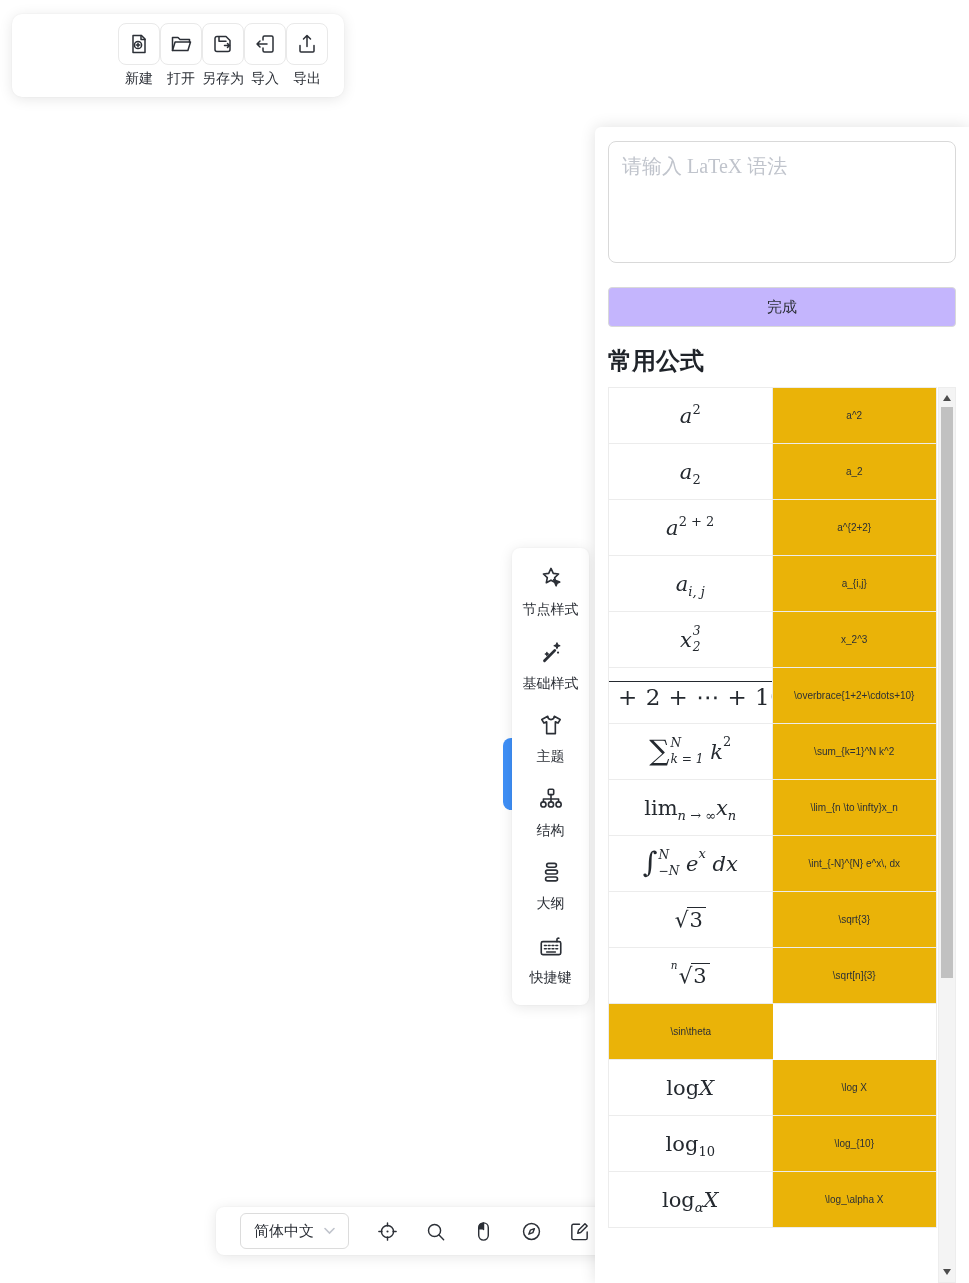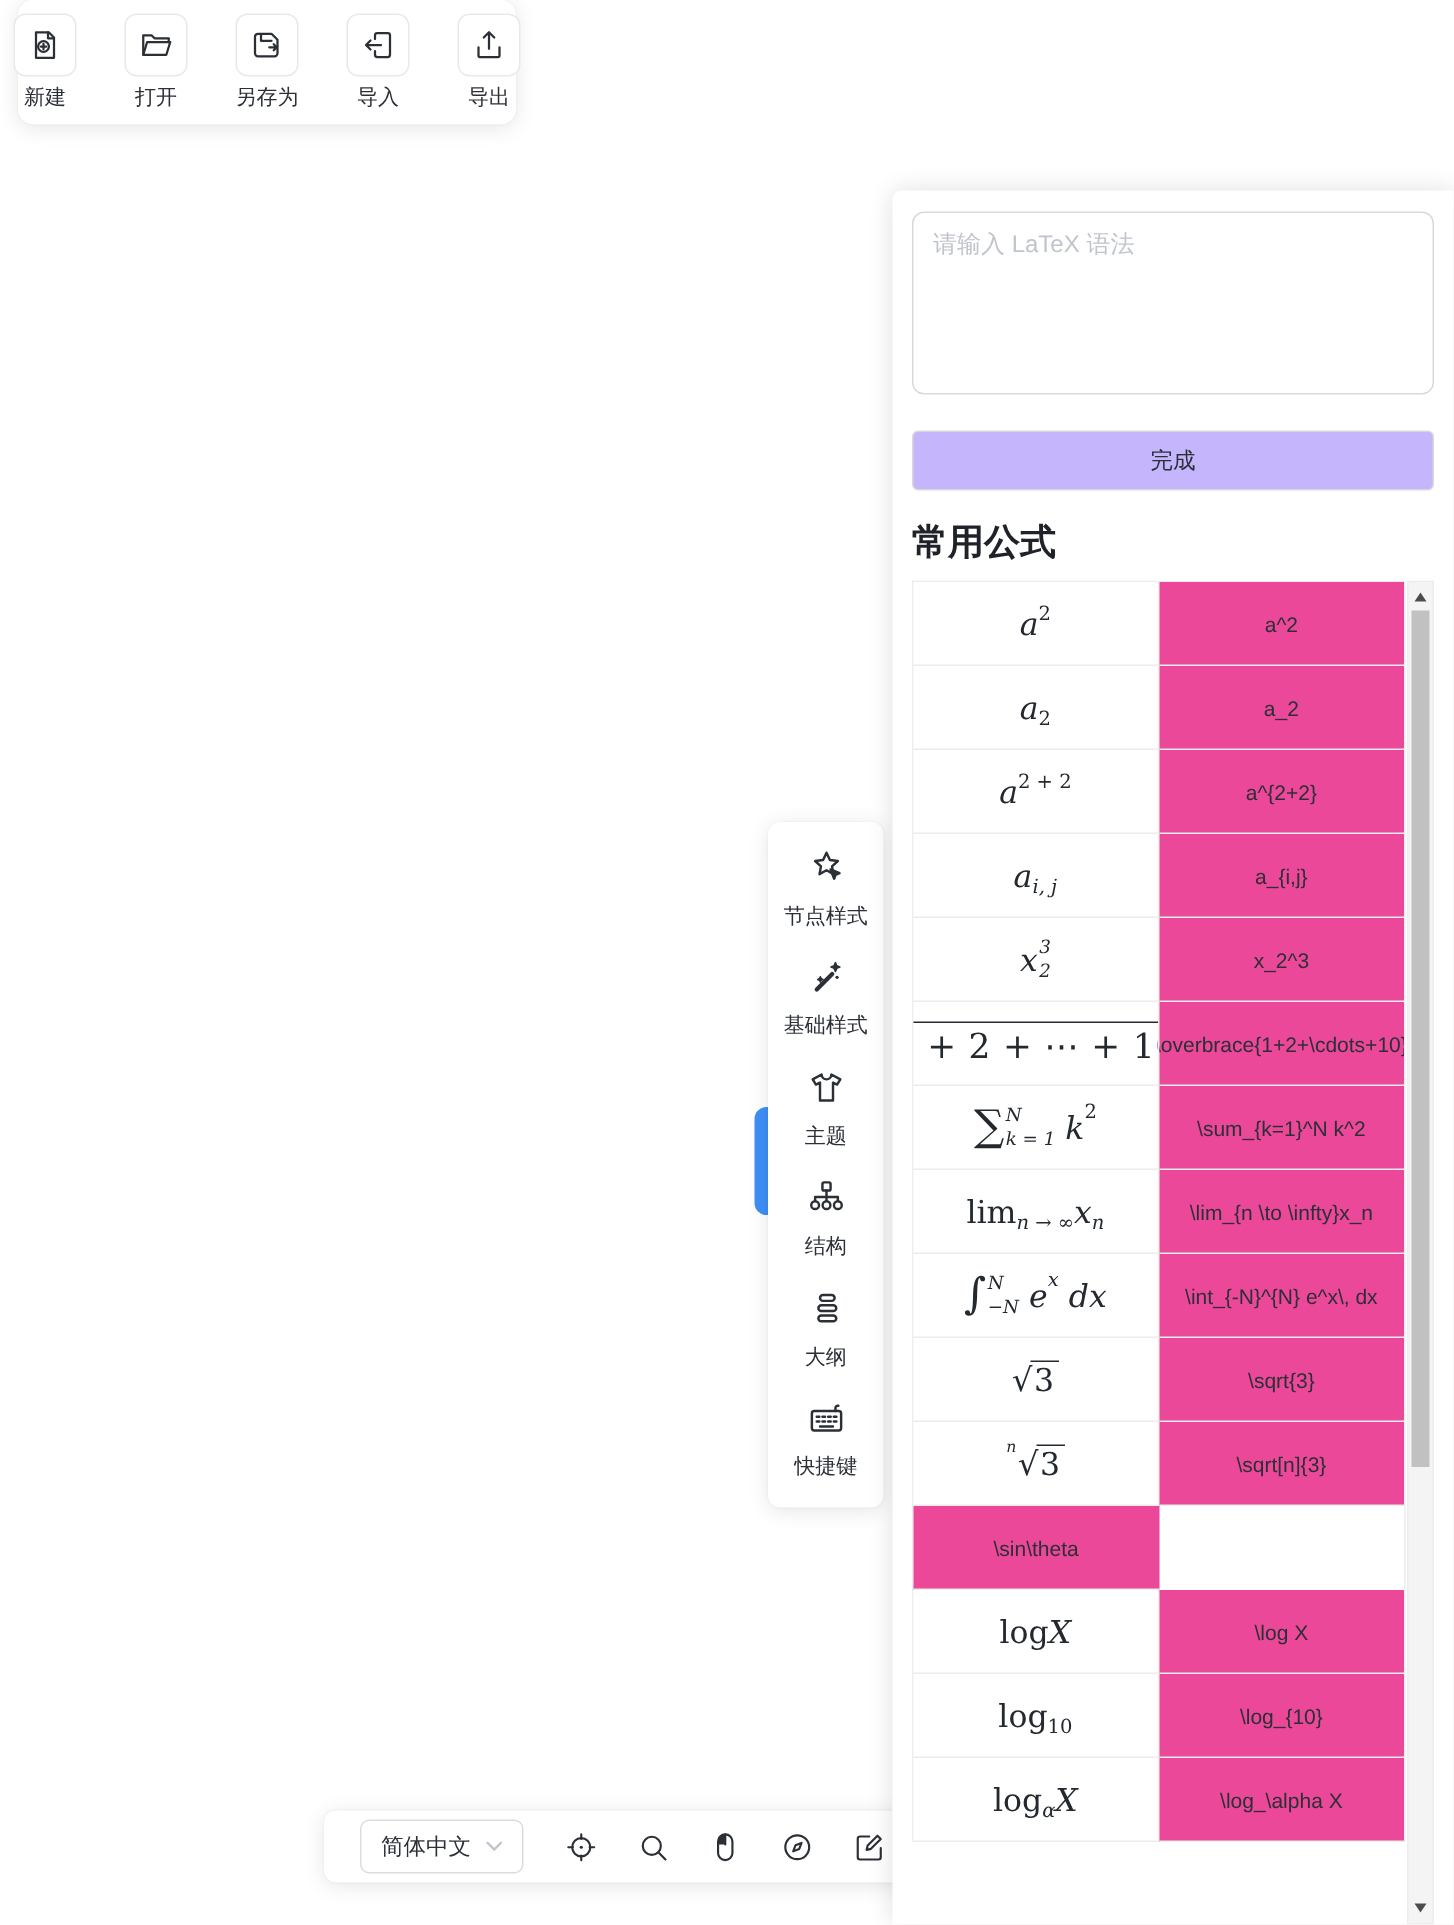--- a/index.html
+++ b/index.html
@@ -1,22 +1,22 @@
 <!DOCTYPE html>
 <html><head>
 <meta charset="utf-8">
 <style>
   * { margin:0; padding:0; box-sizing:border-box; }
   html,body { width:969px; height:1283px; overflow:hidden; background:#fff;
     font-family:"Liberation Sans","DejaVu Sans",sans-serif; color:#2b2f36; }
   .shadow-panel { background:#fff; border-radius:10px; box-shadow:0 2px 14px rgba(0,0,0,.10), 0 0 2px rgba(0,0,0,.05); }
 
   
-  .top-toolbar { position:absolute; left:12px; top:0; width:332px; height:83px;
-    display:flex; align-items:center; justify-content:center; padding:0 16px;gap:32px; }
+  .top-toolbar { position:absolute; left:12px; top:14px; width:332px; height:83px;
+    display:flex; align-items:center; justify-content:flex-end; padding:0 16px; }
   .tt-btn { display:flex; flex-direction:column; align-items:center; cursor:pointer; }
   .tt-iconbox { width:42px; height:42px; border:1px solid #e9e9e9; border-radius:8px;
     display:flex; align-items:center; justify-content:center; background:#fff; }
   .tt-label { margin-top:5px; font-size:14px; color:#2b2f36; }
   svg.ic { stroke:#2b2f36; fill:none; stroke-width:1.5; stroke-linecap:round; stroke-linejoin:round; }
 
   
   .side-toolbar { position:absolute; left:512px; top:548px; width:77px; height:457px;
     border-radius:8px; z-index:5; display:flex; flex-direction:column; 
     justify-content:space-between; padding:17px 0 18px; }
@@ -37,33 +37,33 @@
   .formula-panel { position:absolute; left:595px; top:127px; width:374px; bottom:0; z-index:10;
     background:#fff; border-radius:6px 0 0 0; box-shadow:0 0 16px rgba(0,0,0,.12);
     display:flex; flex-direction:column; overflow:hidden; }
   .fp-header { position:relative; height:55px; flex:0 0 55px; border-bottom:1px solid #ececec;
     display:flex; align-items:center; justify-content:center; }
   .fp-title { font-size:18px; font-weight:500; color:#1f2329; }
   .fp-close { position:absolute; right:20px; top:50%; transform:translateY(-50%);
     width:22px; height:22px; display:flex; align-items:center; justify-content:center; cursor:pointer; }
   .fp-body { flex:1; display:flex; flex-direction:column; padding:14px 13px 0; overflow:hidden; }
   .latex-input { width:100%; height:122px; resize:none; border:1px solid #d9d9d9; border-radius:8px;
-    padding:11px 13px; font-size:16px; font-family:Liberation Sans, sans-serif; color:#2b2f36; outline:none; }
+    padding:11px 13px; font-size:20px; font-family:Liberation Serif, serif; color:#2b2f36; outline:none; }
   .latex-input::placeholder { color:#c0c4cc; }
   .done-btn { margin-top:24px; height:40px; width:100%; background:#c4b5fd; border:1px solid #d9d9d9;
     border-radius:4px; font-size:15px; color:#2b2f36; cursor:pointer; font-family:inherit; }
   .section-title { margin-top:18px; font-size:24px; font-weight:700; color:#1f2329; }
   .list-area { flex:1; margin-top:10px; display:flex; overflow:hidden; }
   .ftable { flex:1; border:1px solid #ececec; border-bottom:none; align-self:flex-start; width:100%; }
   .frow { display:grid; grid-template-columns:1fr 1fr; height:56px; }
   .fcell { display:flex; align-items:center; justify-content:center; overflow:hidden;
     white-space:nowrap; border-bottom:1px solid #ececec; cursor:pointer; }
   .fleft { background:#fff; font-family:"DejaVu Serif","Liberation Serif",serif;
     font-size:21px; color:#24292f; border-right:1px solid #ececec; }
-  .fright { background:#ec4899; font-size:14px; color:#2b2f36; }
+  .fright { background:#eab308; font-size:10px; color:#2b2f36; }
   .fwrap { display:inline-flex; align-items:center; }
   .clip .fwrap { font-size:23px; letter-spacing:.5px; }
 
   
   .f-v,.f-spv,.f-sbv,.f-sqi { font-style:italic; }
   .f-sp,.f-spv { font-size:.62em; vertical-align:.55em; align-self:flex-start; margin-top:-2px; }
   .f-sb,.f-sbv { font-size:.62em; align-self:flex-end; margin-bottom:-3px; }
   .f-ss { display:inline-flex; flex-direction:column; align-items:flex-start;
     font-size:.58em; line-height:1.25; font-style:italic; margin-left:1px; }
   .f-big { font-size:1.35em; line-height:1; }

